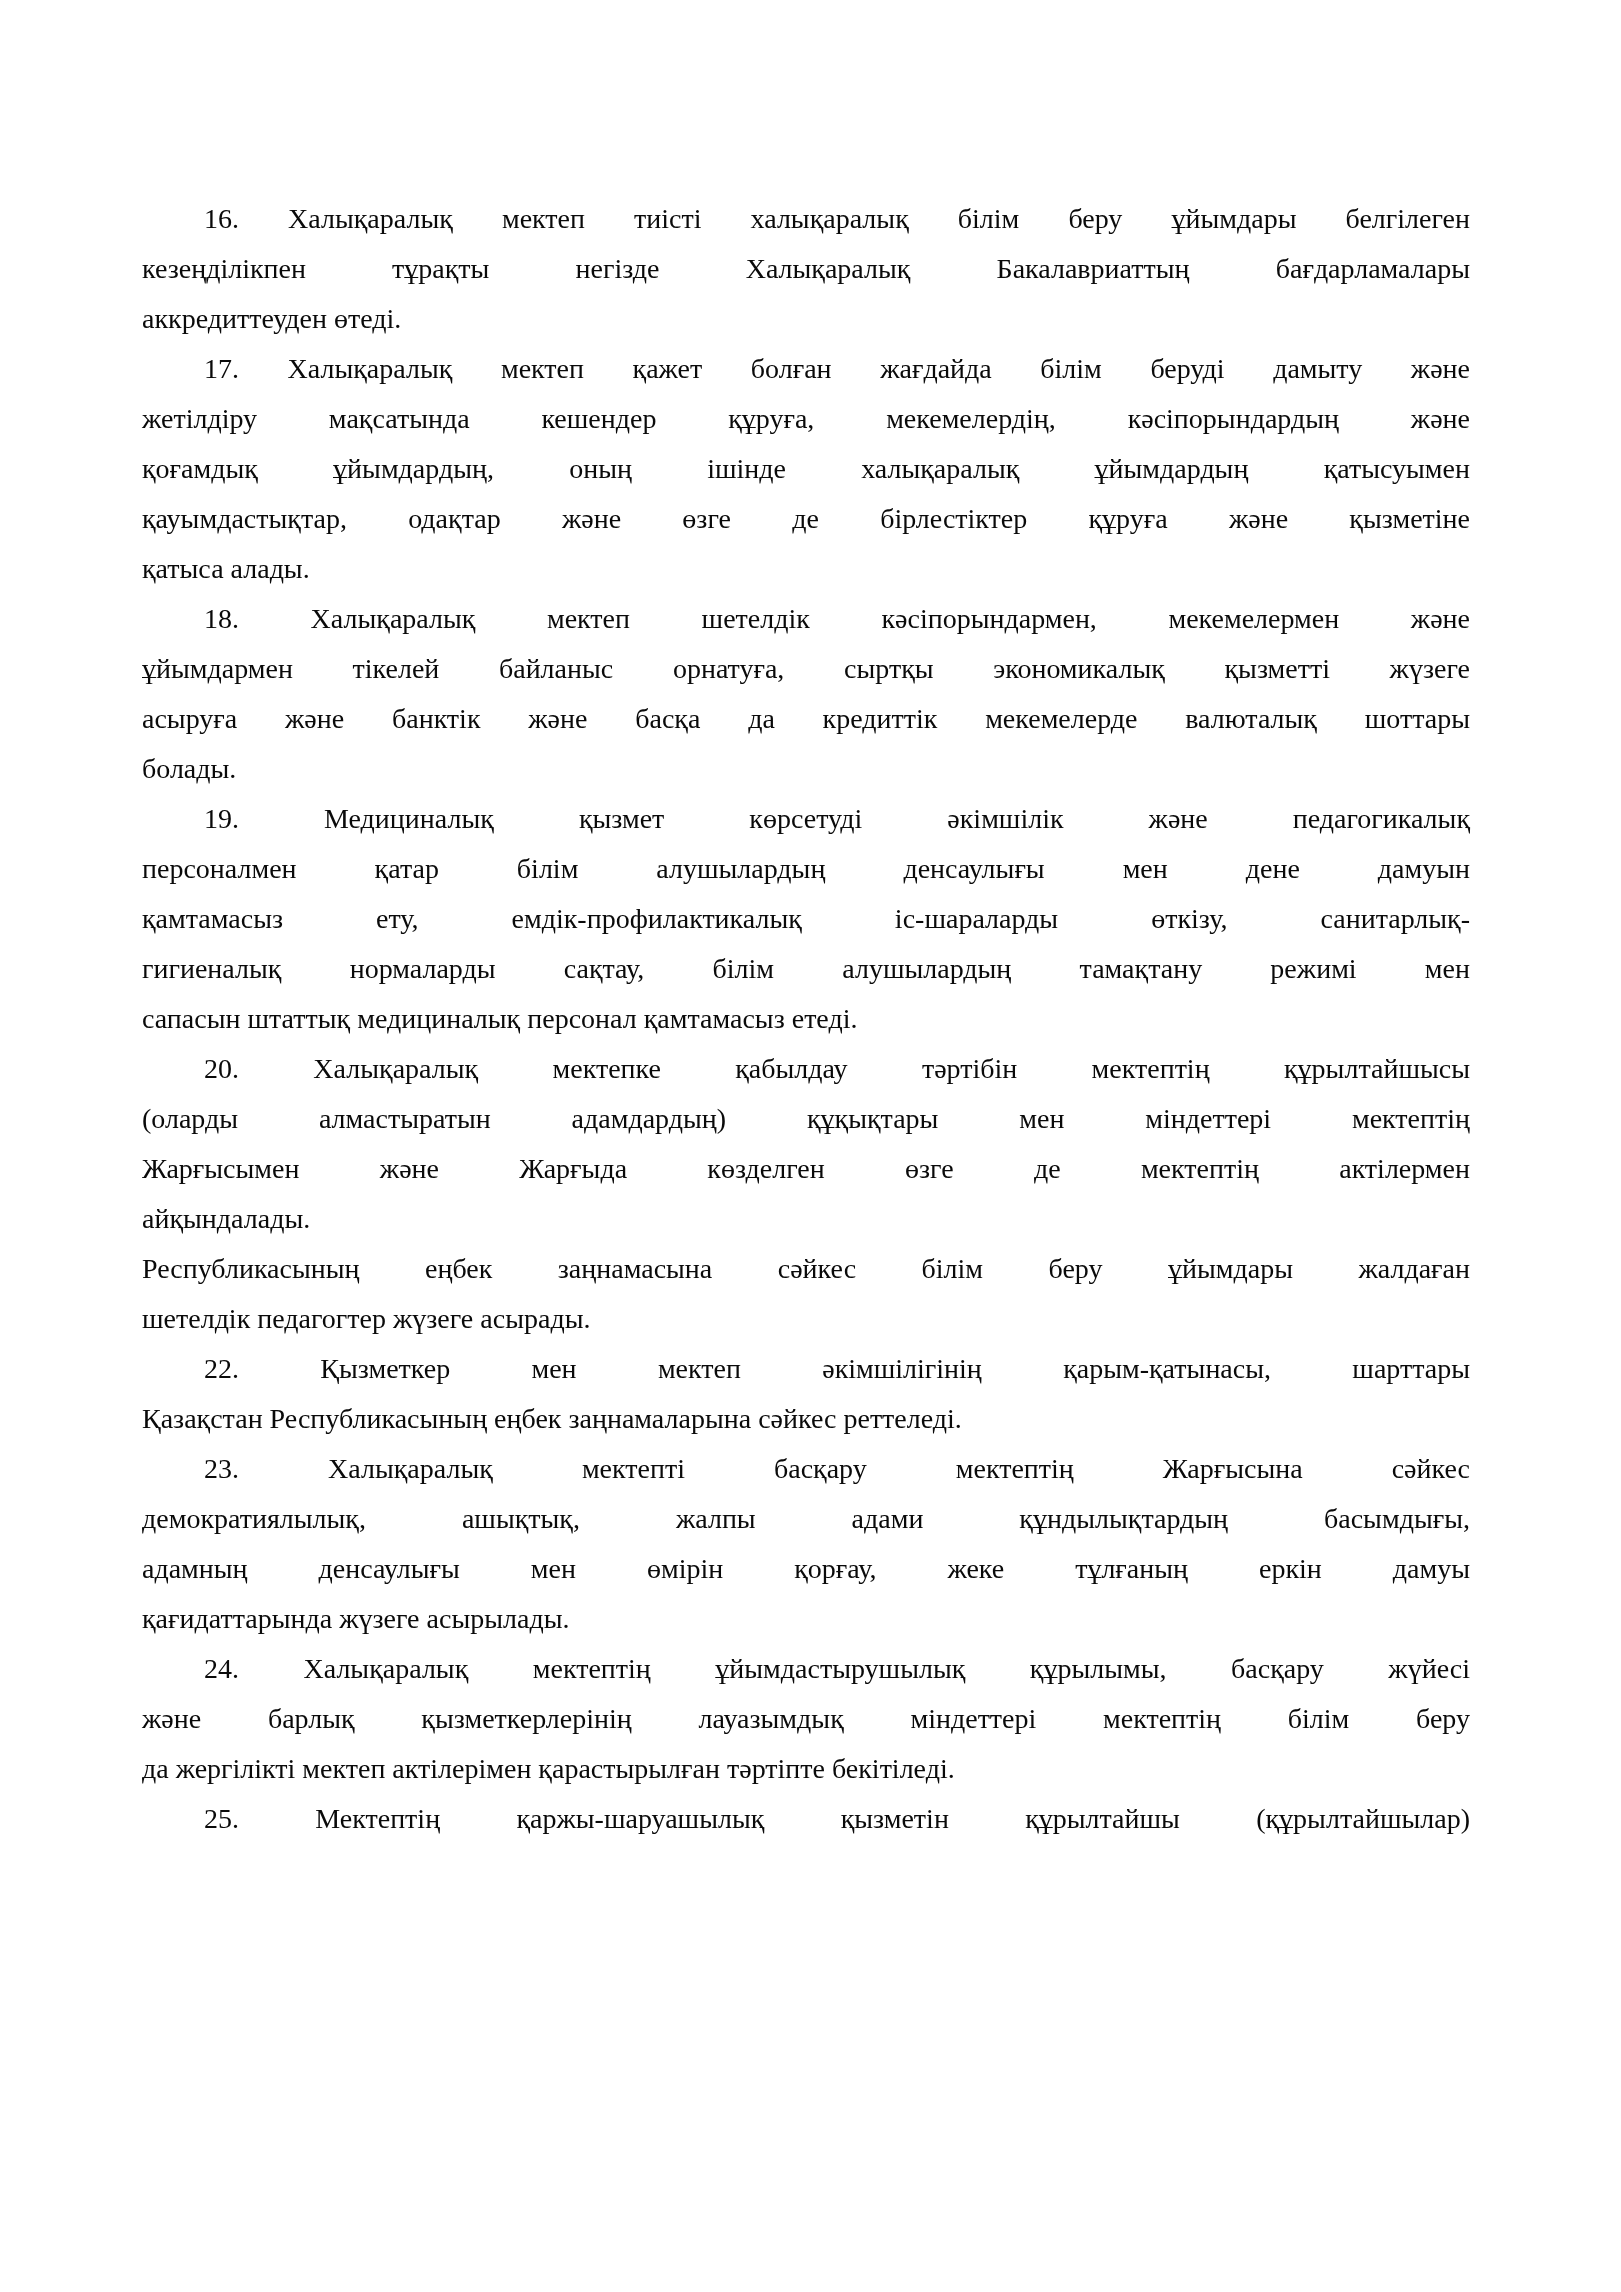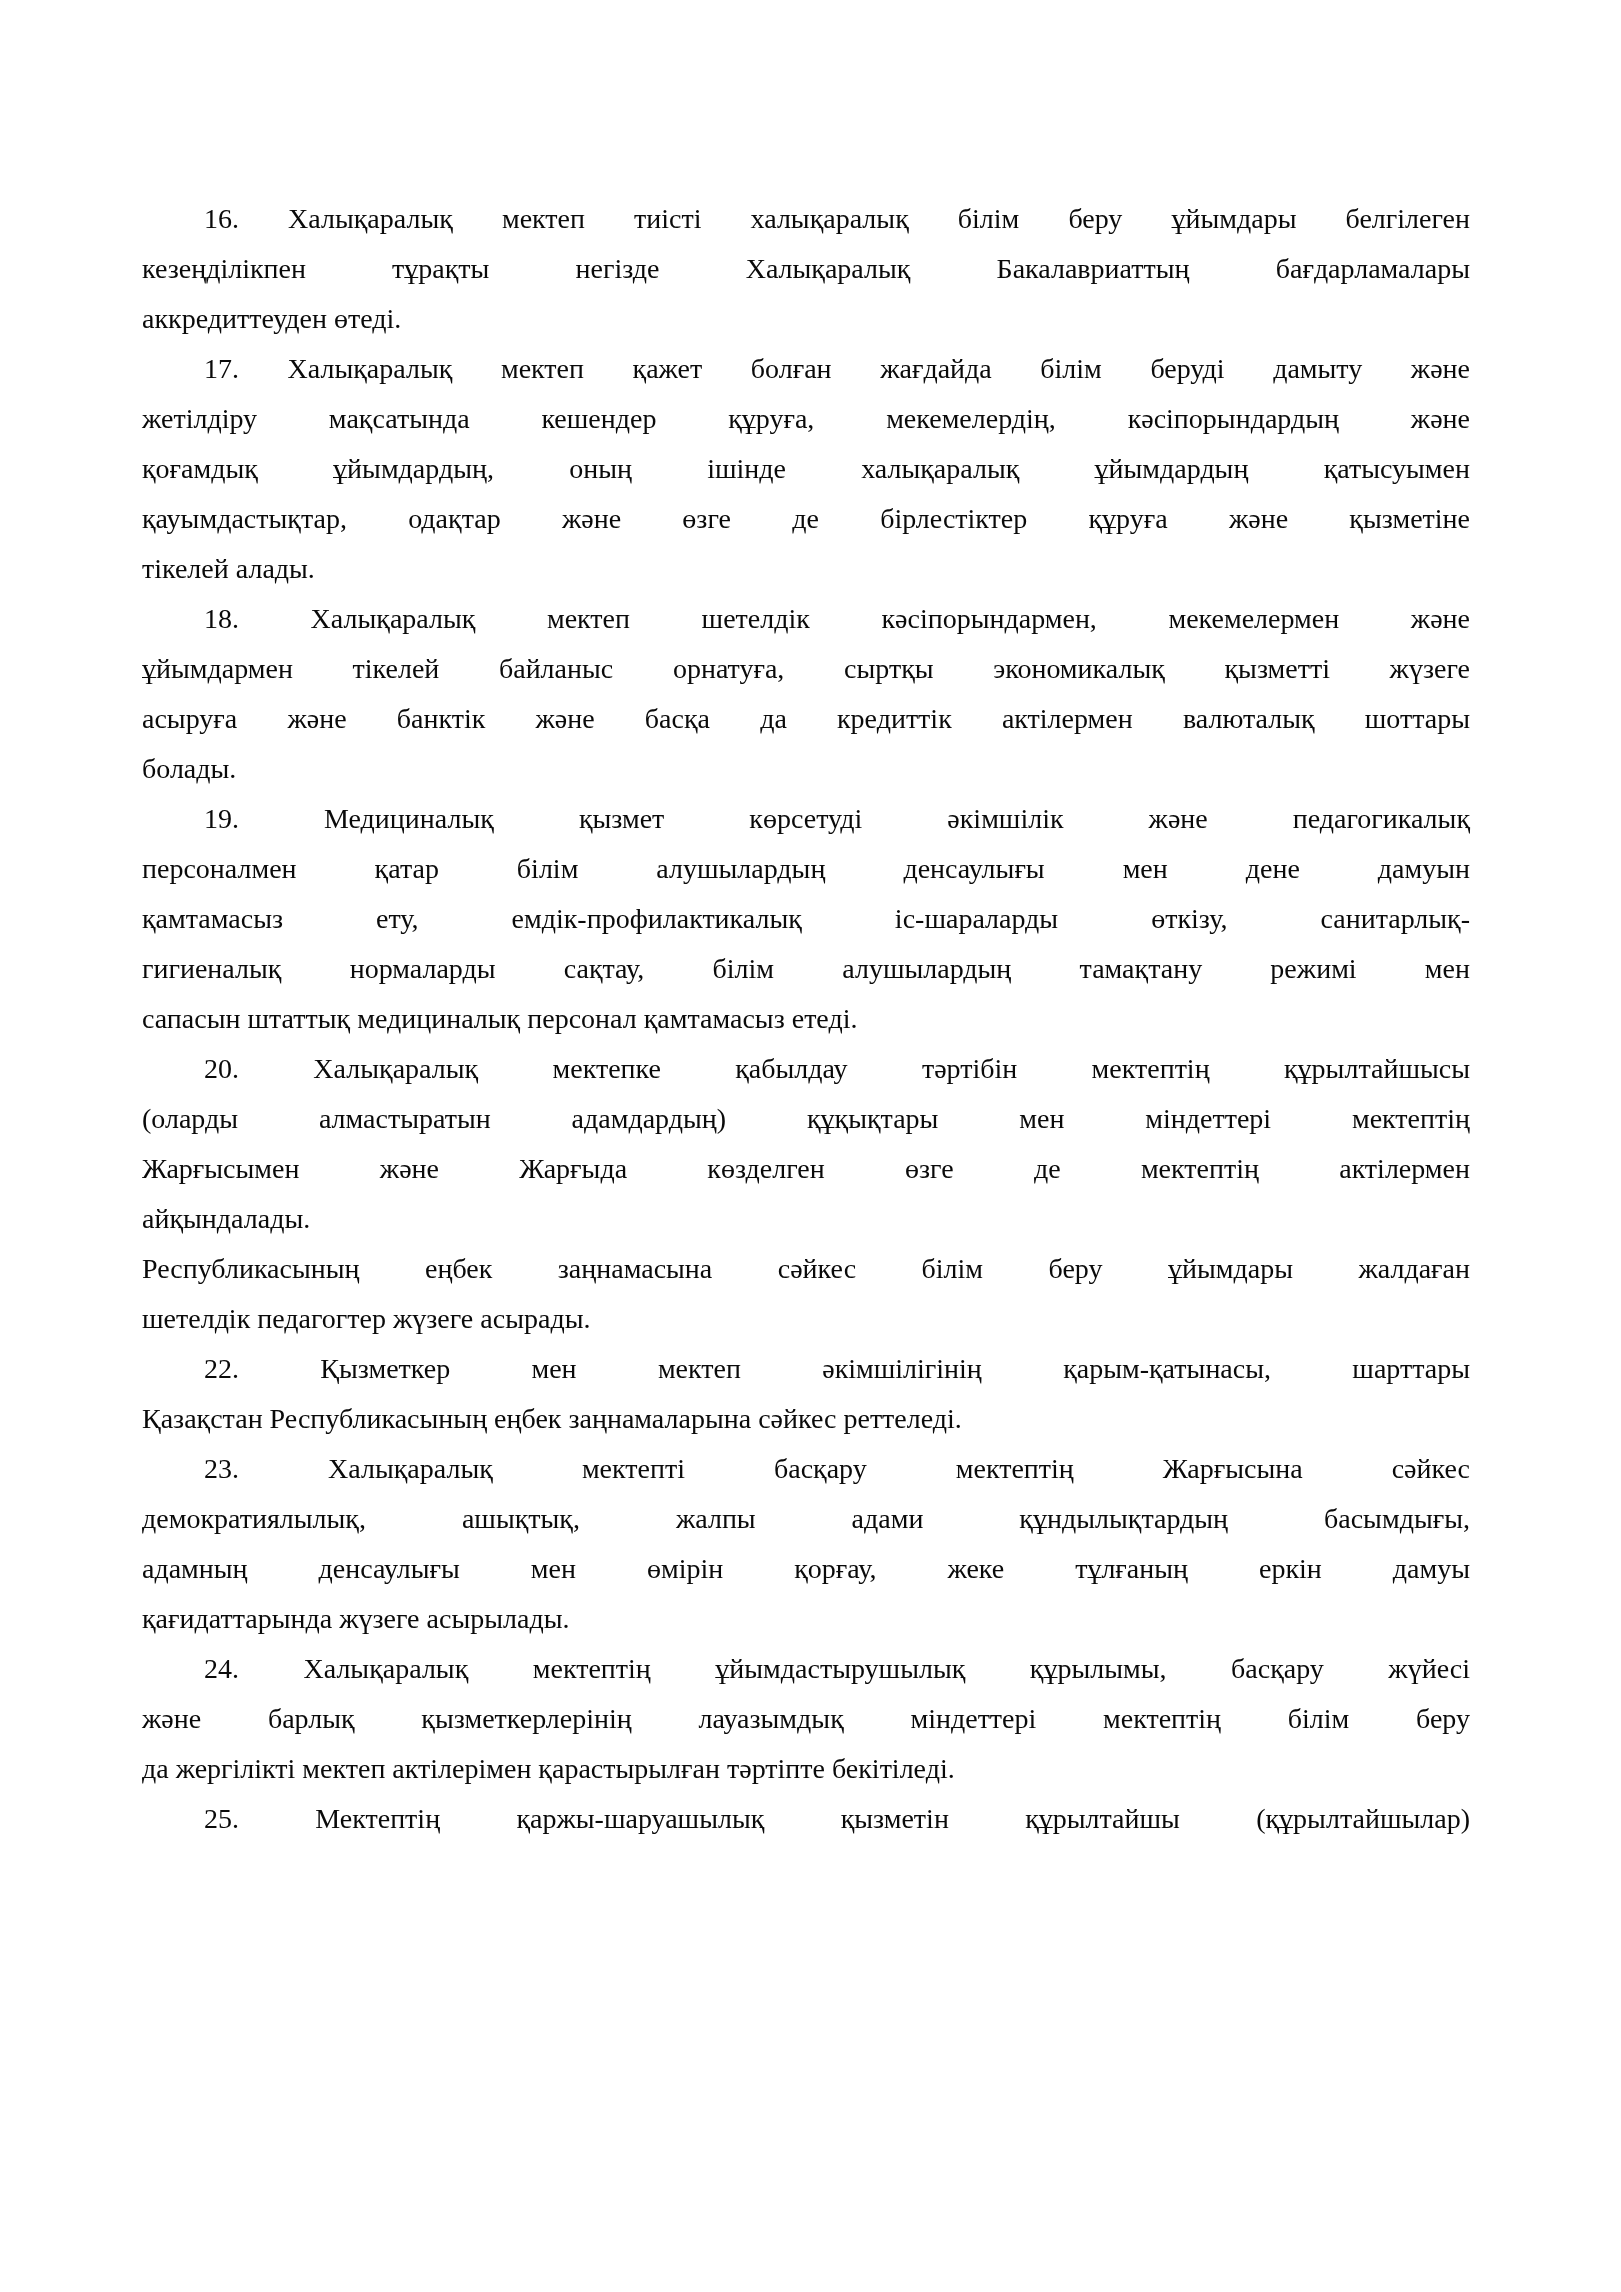--- a/index.html
+++ b/index.html
@@ -49,26 +49,26 @@
       <div class="paragraph">
         <div class="line first">16. Халықаралық мектеп тиісті халықаралық білім беру ұйымдары белгілеген</div>
         <div class="line">кезеңділікпен тұрақты негізде Халықаралық Бакалавриаттың бағдарламалары</div>
         <div class="line last">аккредиттеуден өтеді.</div>
       </div>
       <div class="paragraph">
         <div class="line first">17. Халықаралық мектеп қажет болған жағдайда білім беруді дамыту және</div>
         <div class="line">жетілдіру мақсатында кешендер құруға, мекемелердің, кәсіпорындардың және</div>
         <div class="line">қоғамдық ұйымдардың, оның ішінде халықаралық ұйымдардың қатысуымен</div>
         <div class="line">қауымдастықтар, одақтар және өзге де бірлестіктер құруға және қызметіне</div>
-        <div class="line last">тікелей алады.</div>
+        <div class="line last">қатыса алады.</div>
       </div>
       <div class="paragraph">
         <div class="line first">18. Халықаралық мектеп шетелдік кәсіпорындармен, мекемелермен және</div>
         <div class="line">ұйымдармен тікелей байланыс орнатуға, сыртқы экономикалық қызметті жүзеге</div>
-        <div class="line">асыруға және банктік және басқа да кредиттік актілермен валюталық шоттары</div>
+        <div class="line">асыруға және банктік және басқа да кредиттік мекемелерде валюталық шоттары</div>
         <div class="line last">болады.</div>
       </div>
       <div class="paragraph">
         <div class="line first">19. Медициналық қызмет көрсетуді әкімшілік және педагогикалық</div>
         <div class="line">персоналмен қатар білім алушылардың денсаулығы мен дене дамуын</div>
         <div class="line">қамтамасыз ету, емдік-профилактикалық іс-шараларды өткізу, санитарлық-</div>
         <div class="line">гигиеналық нормаларды сақтау, білім алушылардың тамақтану режимі мен</div>
         <div class="line last">сапасын штаттық медициналық персонал қамтамасыз етеді.</div>
       </div>
       <div class="paragraph">

